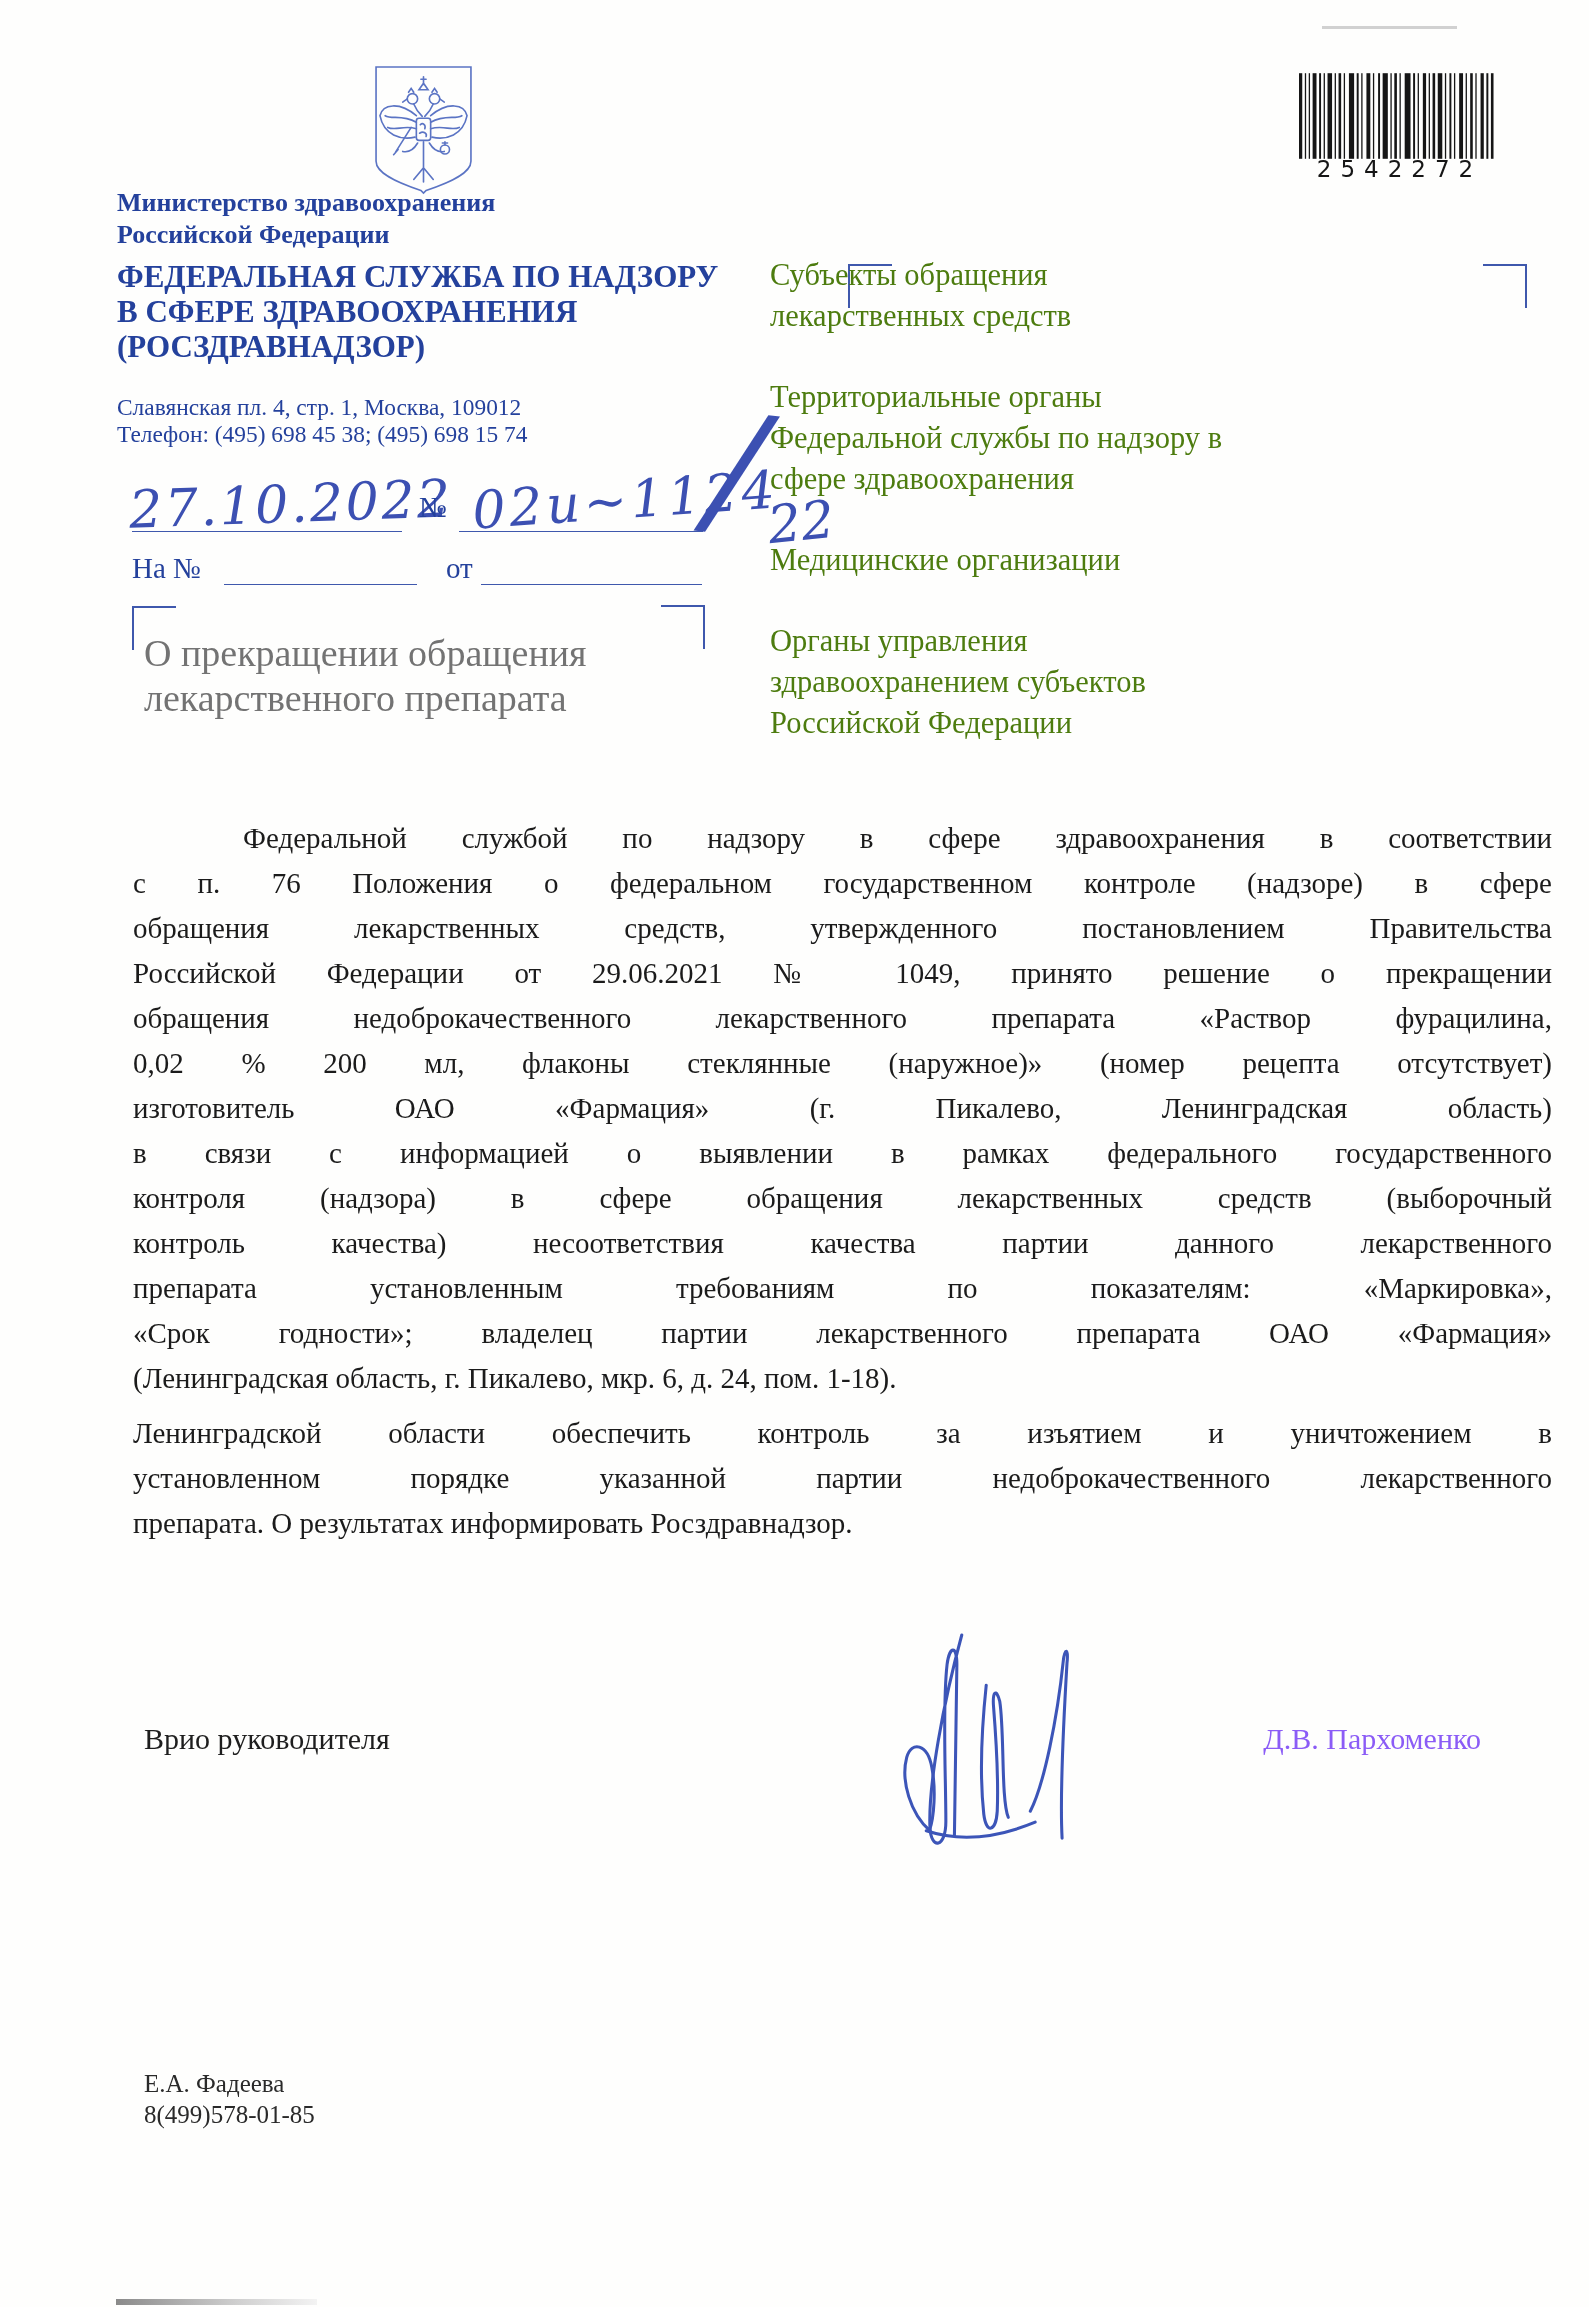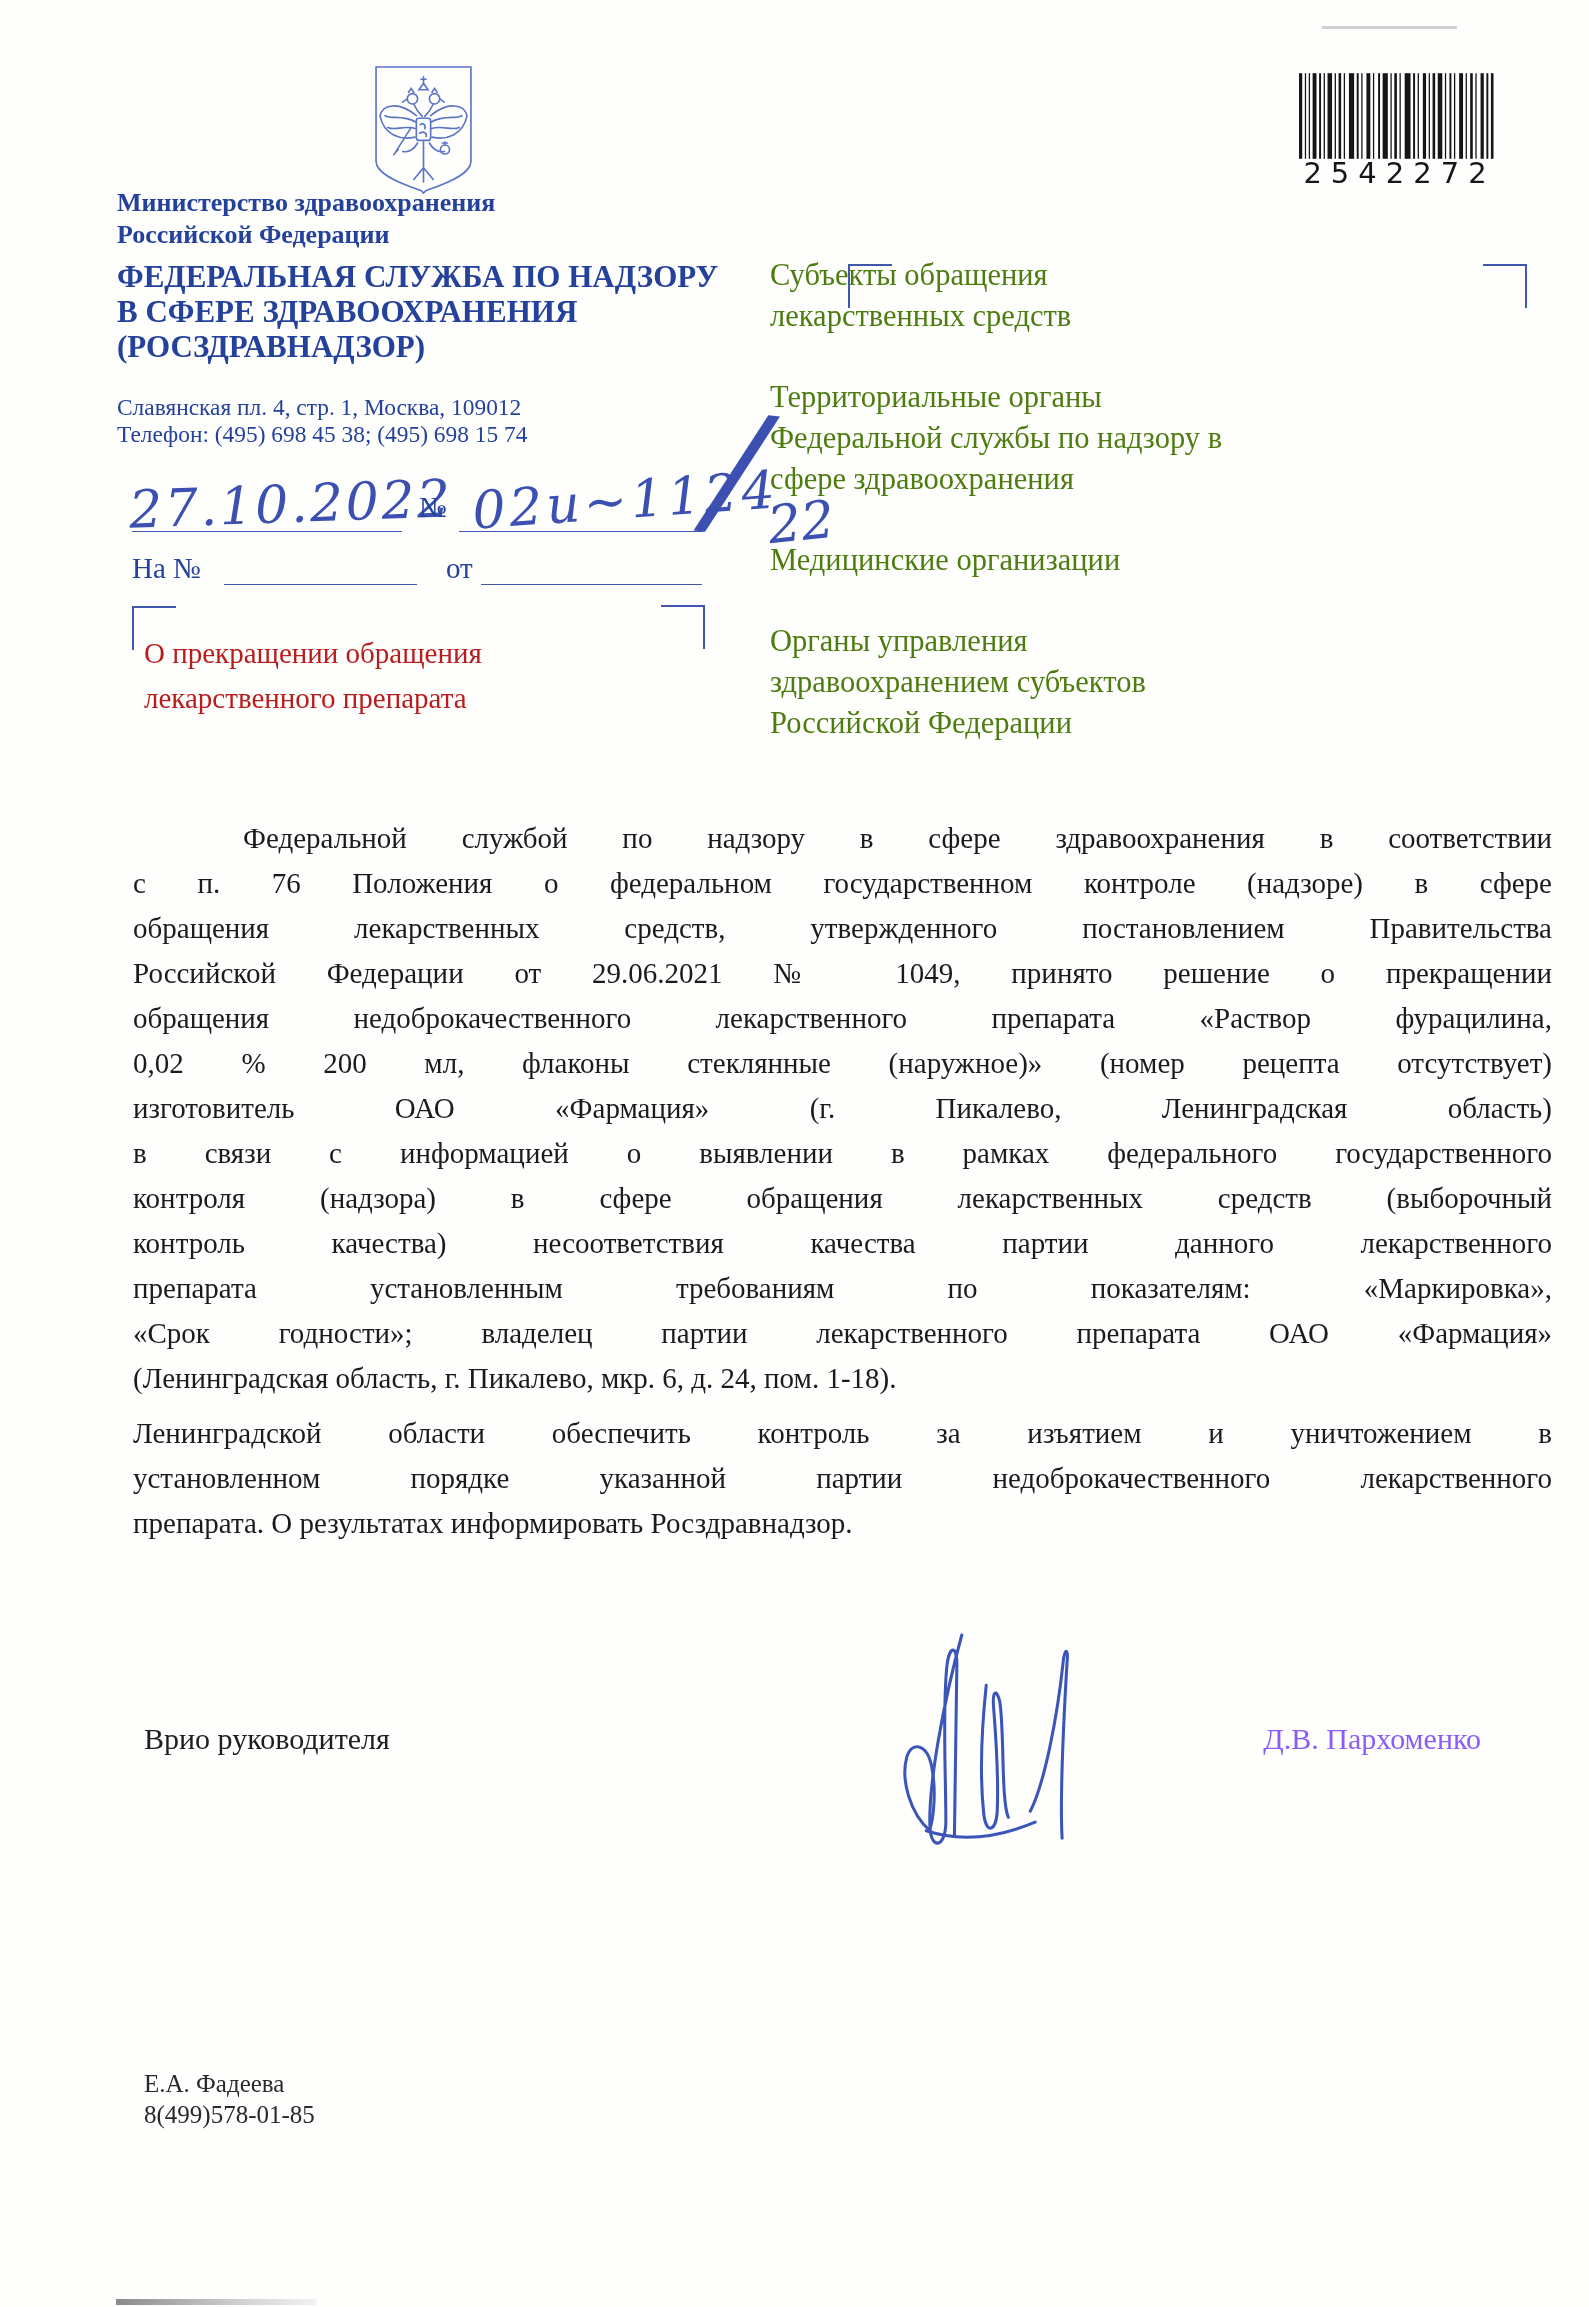--- a/index.html
+++ b/index.html
@@ -30,21 +30,21 @@
   
   .crn{position:absolute;width:42px;height:42px;}
   .crn.tl{border-left:2.6px solid #3f58ad;border-top:2.6px solid #3f58ad;}
   .crn.tr{border-right:2.6px solid #3f58ad;border-top:2.6px solid #3f58ad;}
   .b-subj-l{left:132px;top:606px;}
   .b-subj-r{left:661px;top:605px;}
   .b-addr-l{left:848px;top:264px;}
   .b-addr-r{left:1483px;top:264px;}
 
   
-  .subject{left:144px;top:631px;width:494px;font-size:29px;line-height:45px;color:#b91c1c;}
+  .subject{left:144px;top:631px;width:494px;font-size:38px;line-height:45px;color:#737373;}
 
   
   .addressees{left:770px;top:255px;width:753px;text-align:left;
               font-size:30.5px;line-height:41px;color:#4d7c0f;}
   .addr-group{margin-bottom:40px;}
 
   
   .body-text{left:133px;top:816px;width:1419px;font-size:29px;line-height:45px;color:#1b1b1b;}
   .bline{text-align:justify;text-align-last:justify;}
   .bline.indent{text-indent:110px;}
@@ -55,21 +55,21 @@
   .sig-role{left:144px;top:1722px;font-size:30px;color:#1e1e1e;white-space:nowrap;}
   .sig-name{left:1189px;top:1722px;width:292px;text-align:right;font-size:30px;color:#8b5cf6;white-space:nowrap;}
   .autograph{left:870px;top:1627px;}
 
   
   .executor{left:144px;top:2069px;font-size:25px;line-height:30.5px;color:#2a2a2a;}
 
   
   .barcode{left:1299px;top:73px;}
   .barcode-number{left:1299px;top:156px;width:201px;text-align:center;
-                  font-family:"DejaVu Sans",sans-serif;font-size:29px;letter-spacing:9px;color:#161616;}
+                  font-family:"DejaVu Sans",sans-serif;font-size:23px;letter-spacing:9px;color:#161616;}
 
   
   .artifact-top{left:1322px;top:26px;width:135px;height:3.2px;background:#c9c9c9;opacity:.85;}
   .artifact-bottom{left:116px;top:2299px;width:201px;height:5.8px;
                    background:linear-gradient(90deg,#8a8a8a,#cfcfcf 60%,#f3f3f3);}
 </style>
 </head>
 <body>
 
 <div class="page">

